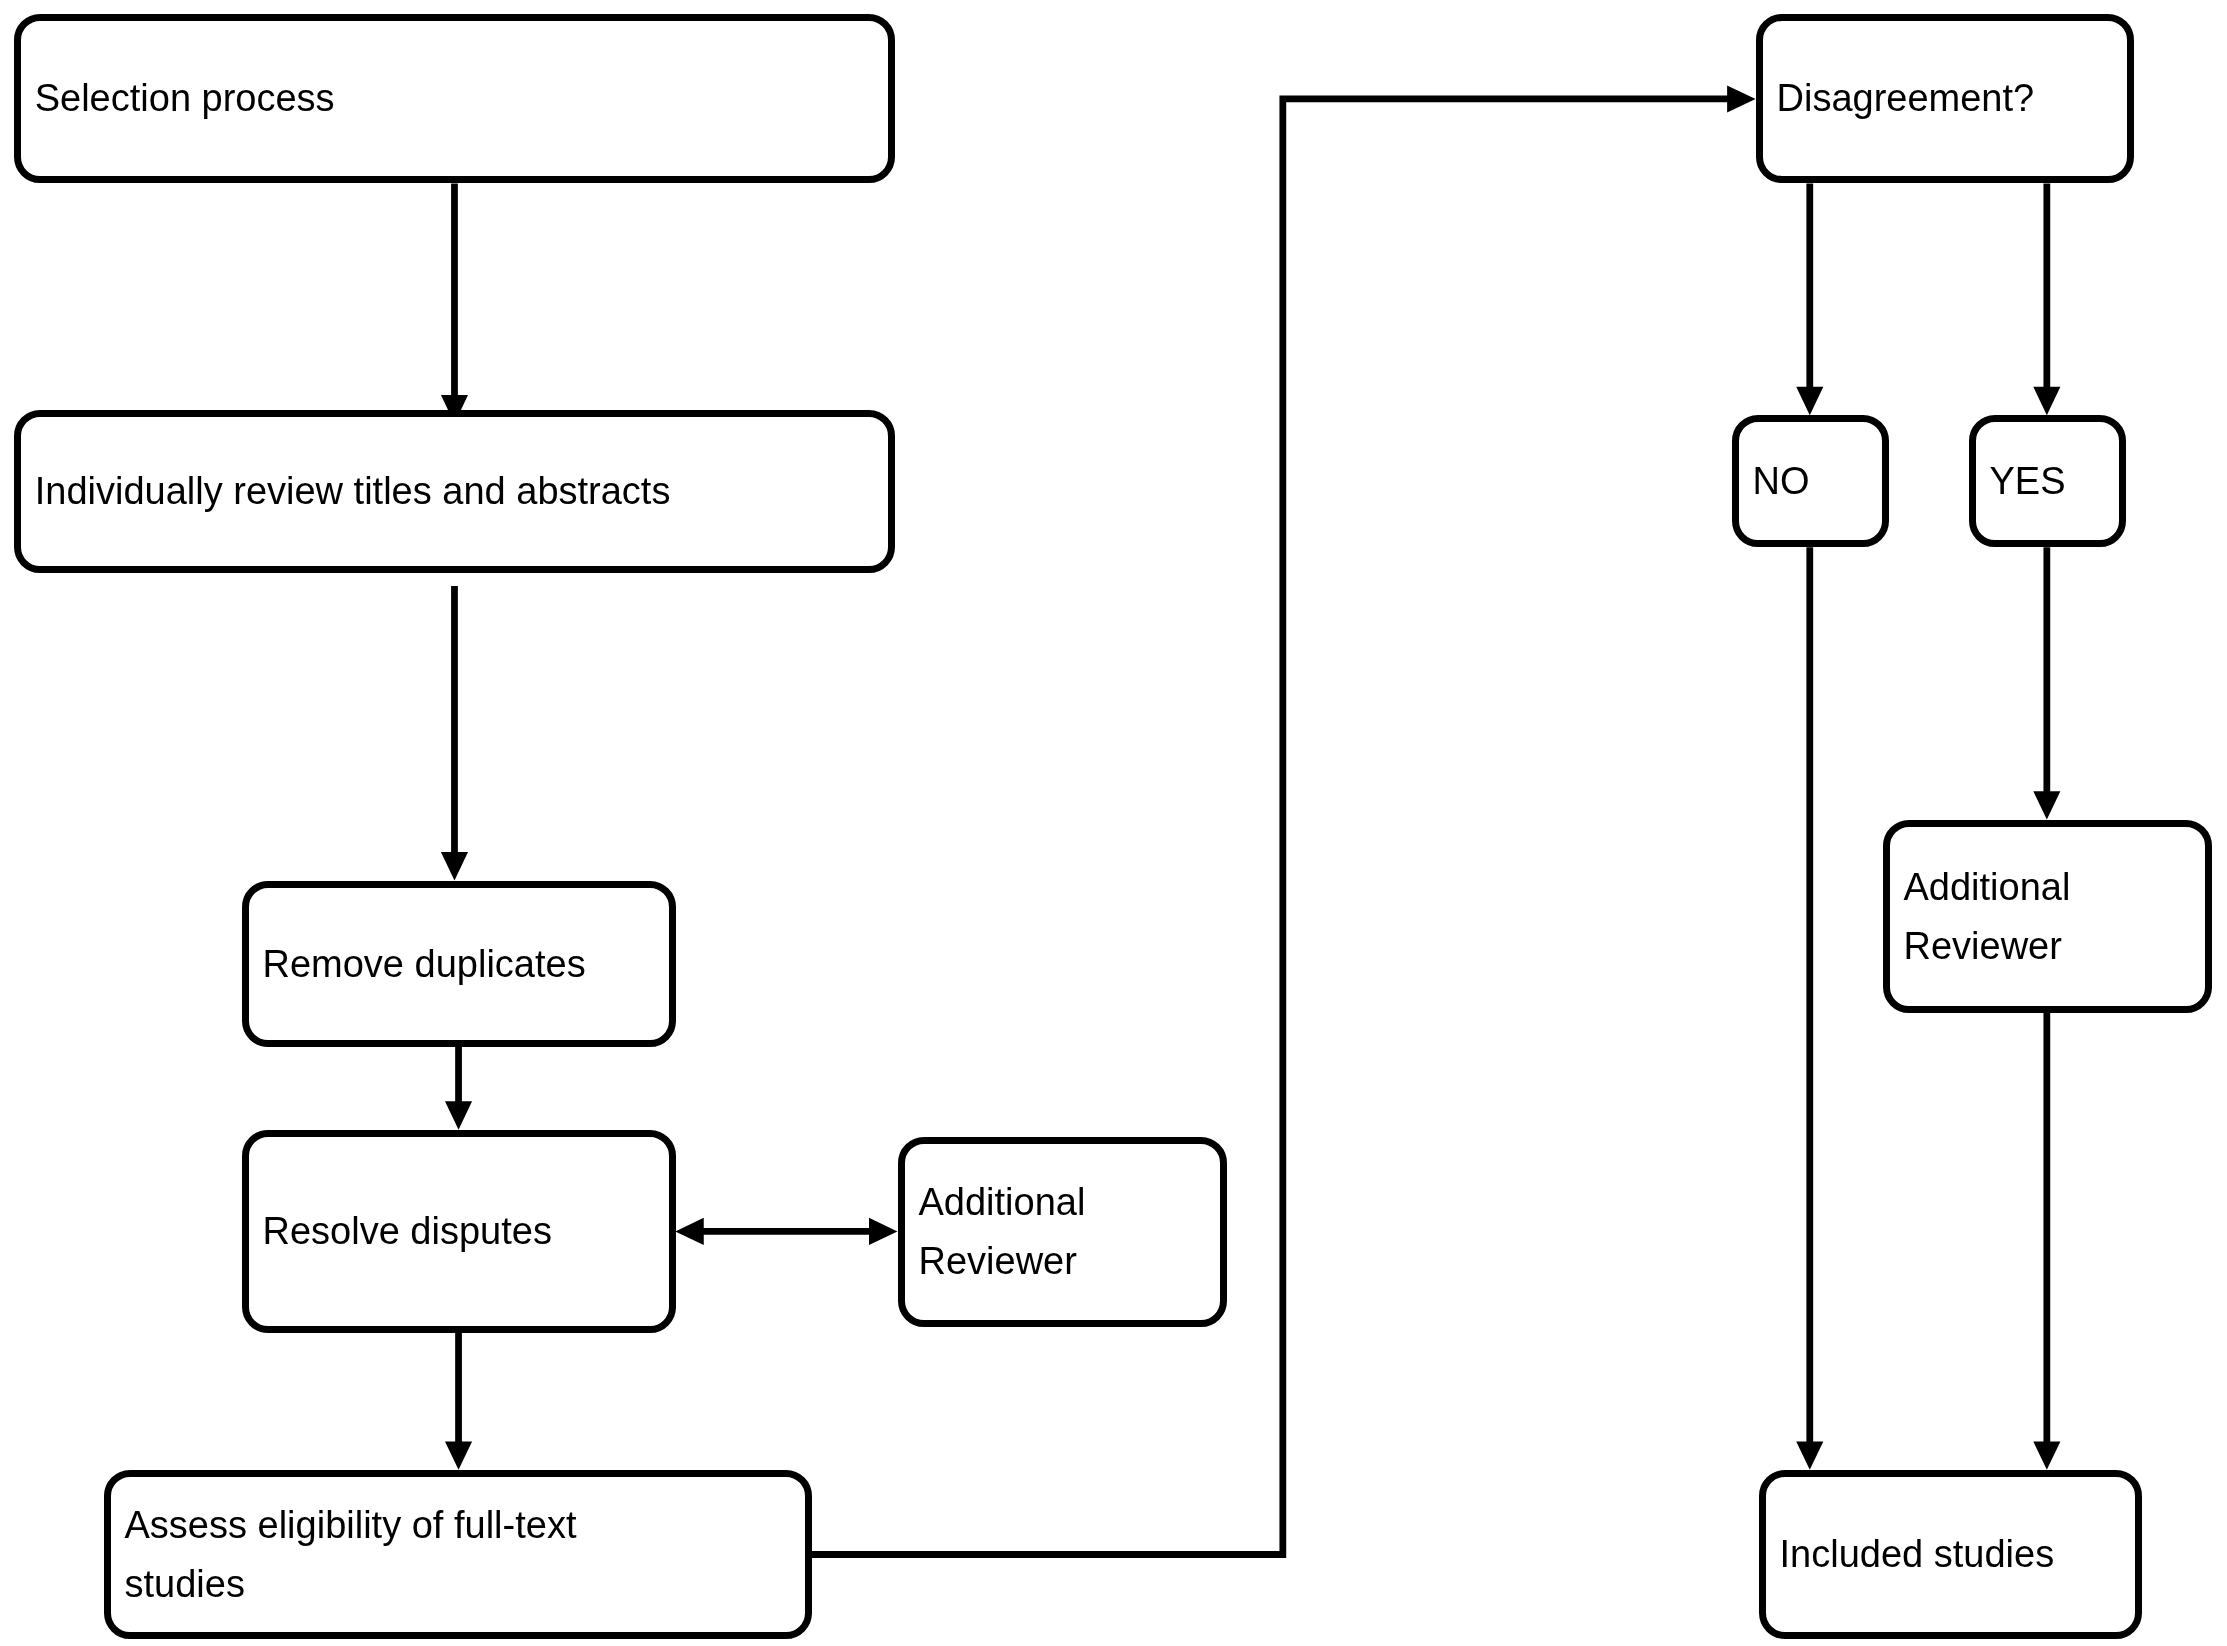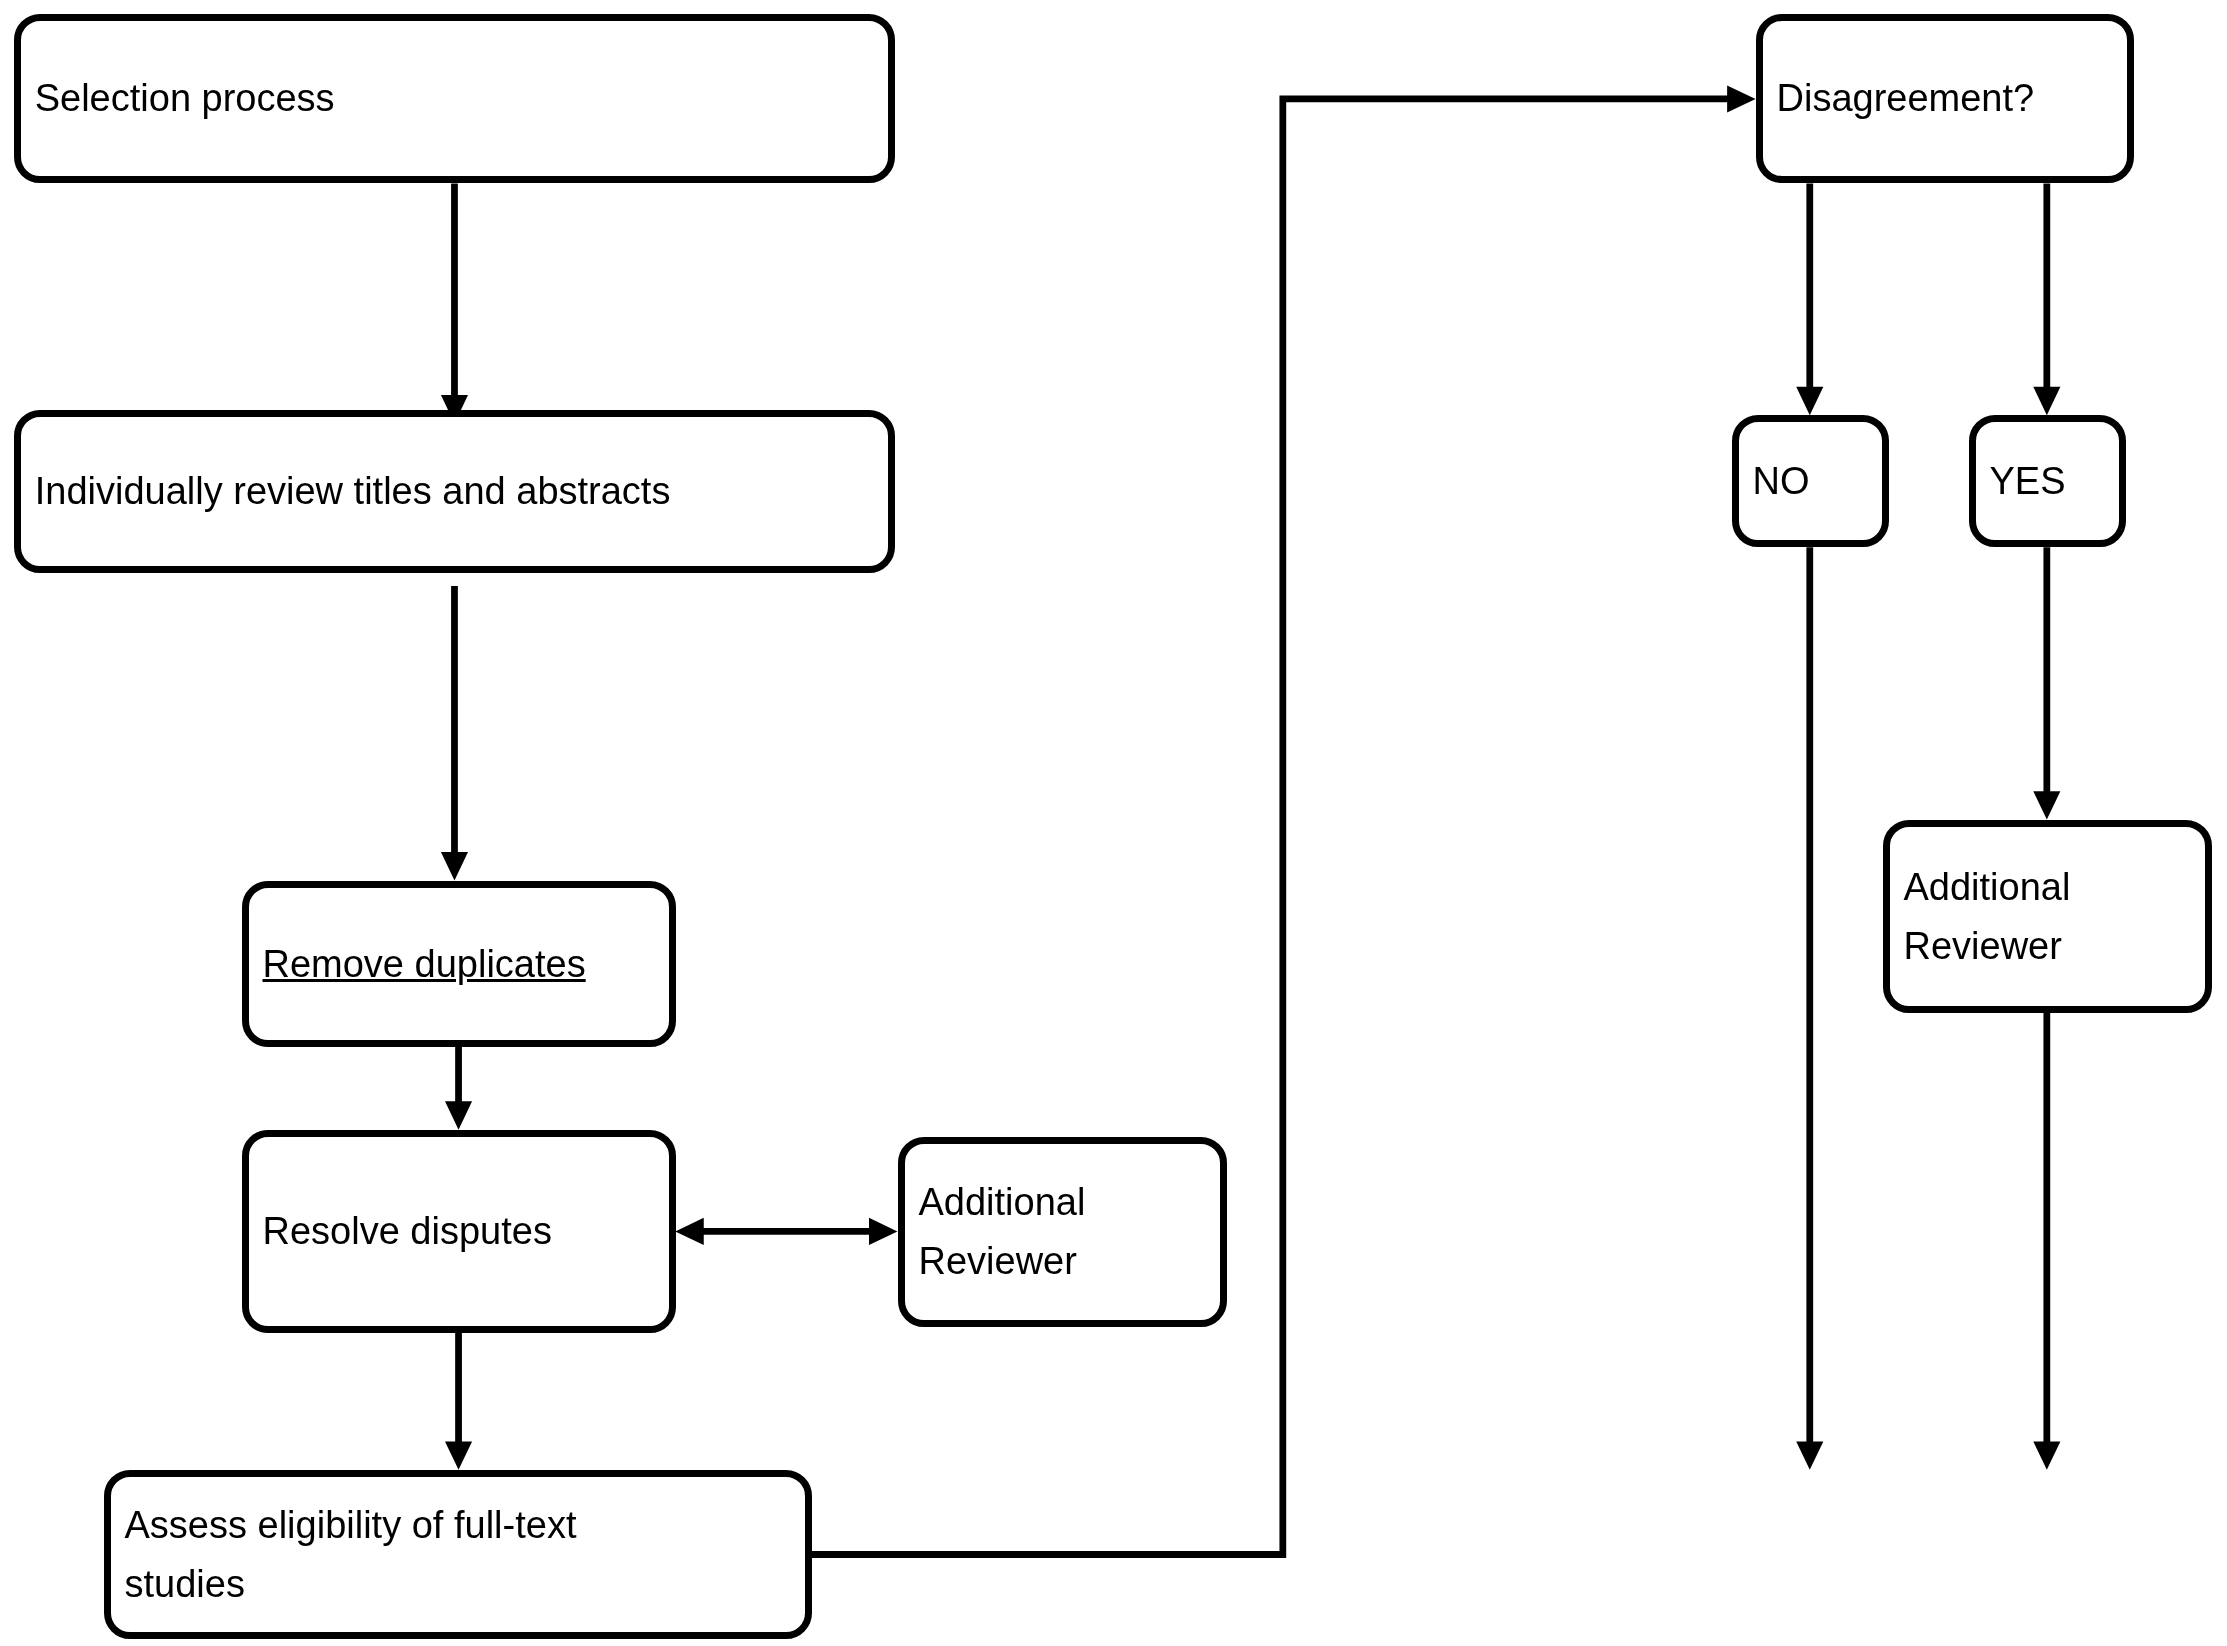--- a/index.html
+++ b/index.html
@@ -39,21 +39,21 @@
     padding: 0 13.5px;
   }
   .node.small {
     border-radius: 26px;
   }
   .node span { display: block; }
 
   
   #n-selection   { left: 14.2px;   top: 14.2px;   width: 881px; height: 169px; }
   #n-review      { left: 14.2px;   top: 410px;  width: 881px; height: 163px; }
-  #n-remove      { left: 242px;  top: 881px; width: 434px;  height: 166px; text-decoration: underline; }
+  #n-remove      { left: 242px;  top: 881px; width: 434px;  height: 166px; }
   #n-resolve     { left: 242px;  top: 1130px; width: 434px;  height: 203px; }
   #n-addl-left   { left: 898px; top: 1137px; width: 329px;  height: 190px; }
   #n-assess      { left: 104px;  top: 1470px; width: 708px; height: 169px; }
   #n-disagree    { left: 1756px; top: 14.2px;   width: 378px;  height: 169px; }
   #n-no          { left: 1732px; top: 415px;  width: 157px;  height: 132px; }
   #n-yes         { left: 1969px; top: 415px;  width: 157px;  height: 132px; }
   #n-addl-right  { left: 1883px; top: 820px; width: 329px;  height: 193px; }
   #n-included    { left: 1759px; top: 1470px; width: 383px;  height: 169px; }
 
   .edge-line {
@@ -166,15 +166,18 @@
 
   <div id="n-yes" class="node small">
     <span>YES</span>
   </div>
 
   <div id="n-addl-right" class="node">
     <span>Additional</span>
     <span>Reviewer</span>
   </div>
 
+  <div id="n-included" class="node">
+    <span>Included studies</span>
+  </div>
 
 </div>
 
 
 </body></html>

